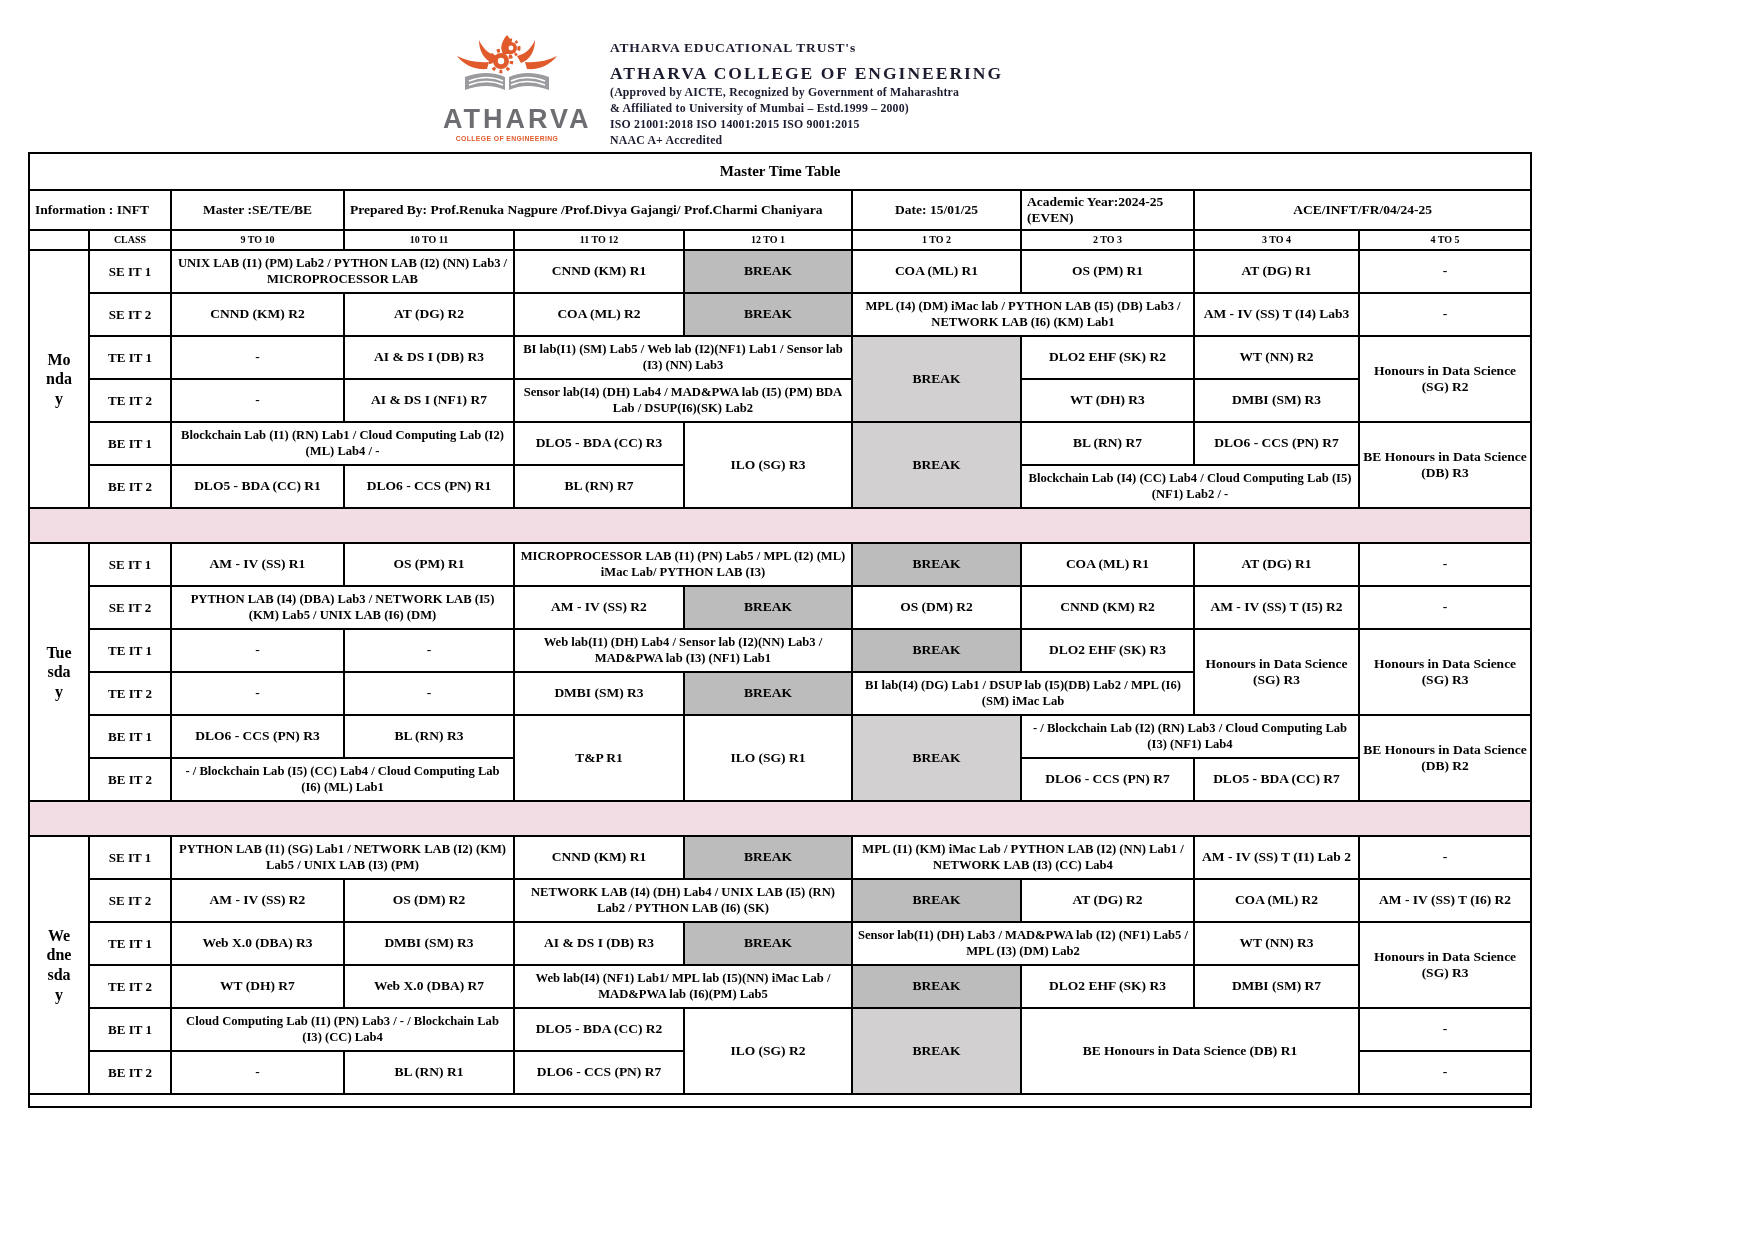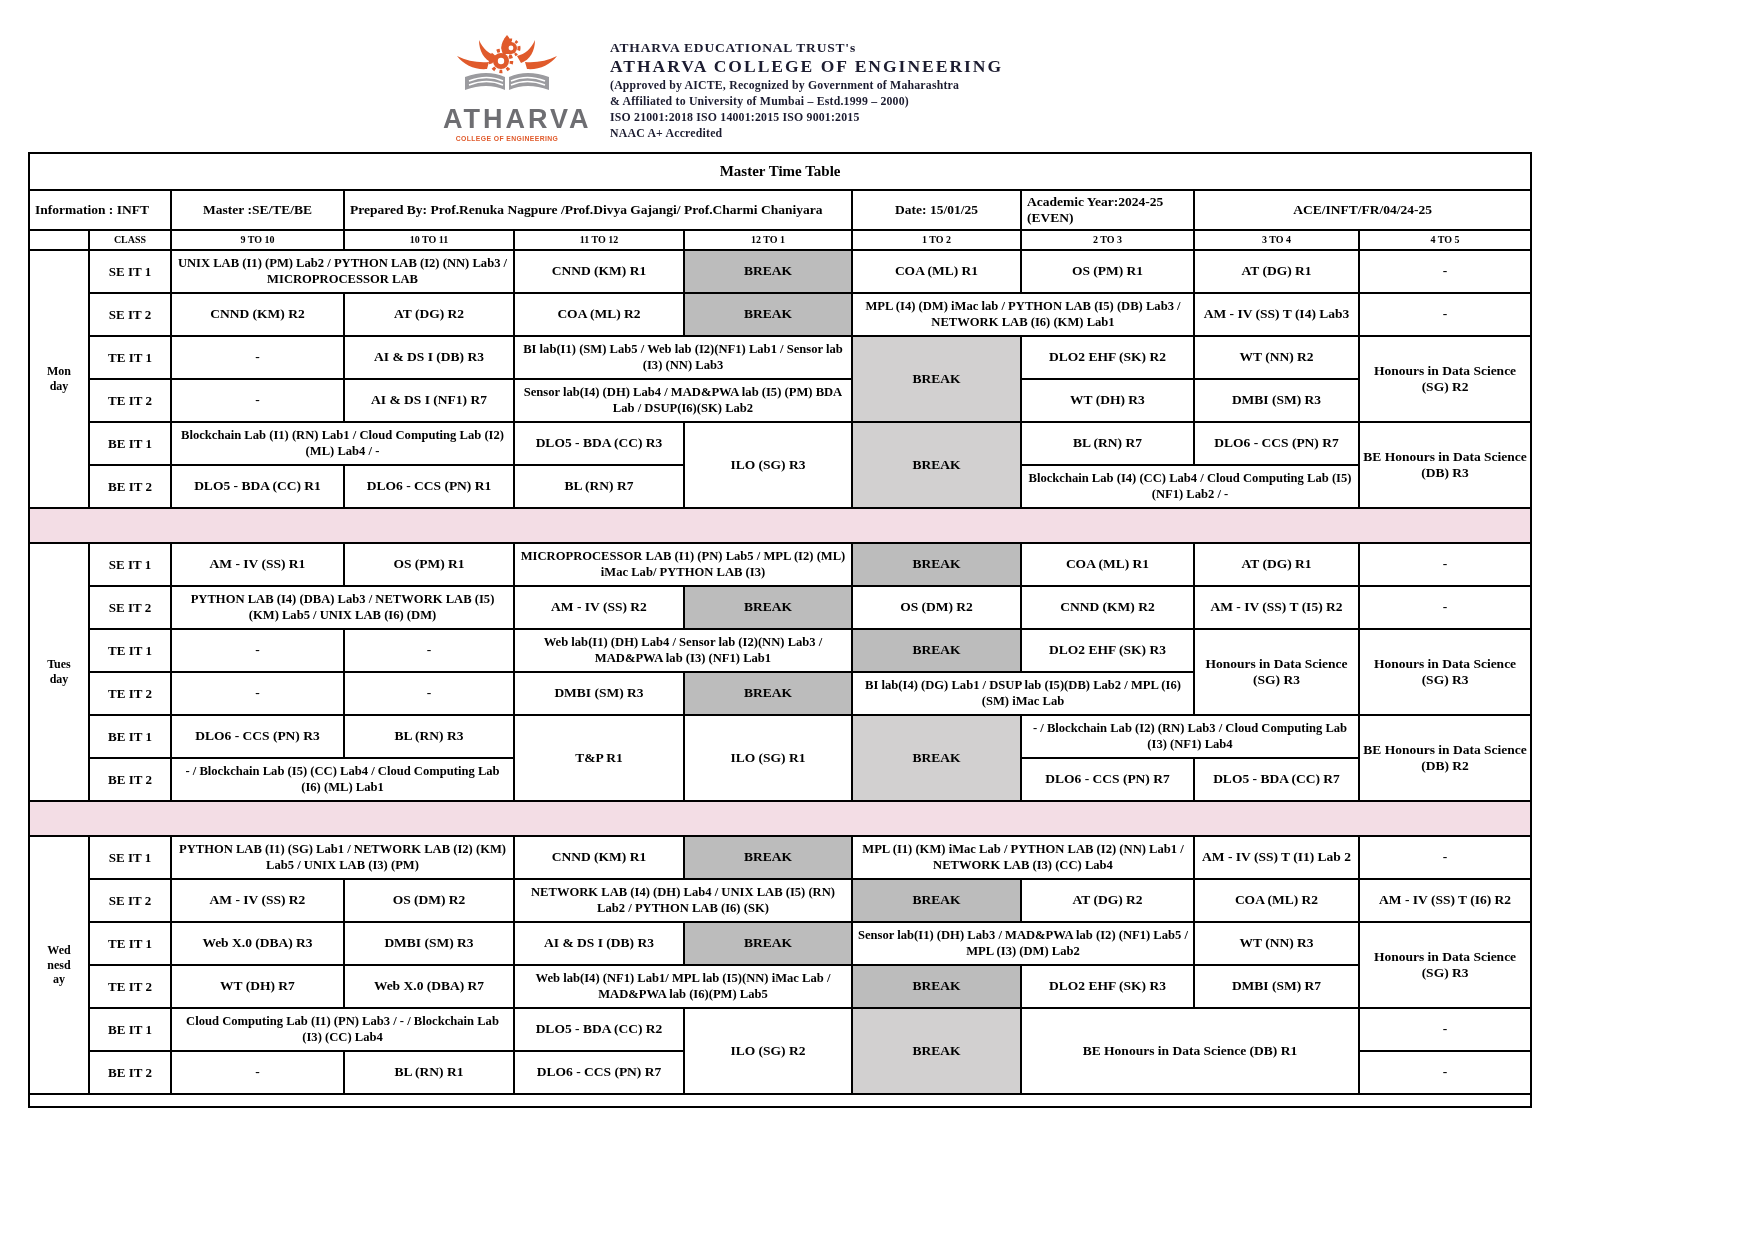--- a/index.html
+++ b/index.html
@@ -11,35 +11,35 @@
   .page { position:absolute; inset:0; }
 
   
   .logo { position:absolute; left:443px; top:34px; width:128px; text-align:center; }
   .logo svg { display:block; margin:0 auto; }
   .logo-name { font-family:"Liberation Sans","DejaVu Sans",sans-serif; font-weight:bold; font-size:27px; color:#6e6e72; letter-spacing:3px; line-height:1; margin-top:12px; }
   .logo-sub  { font-family:"Liberation Sans","DejaVu Sans",sans-serif; font-weight:bold; font-size:6.8px; color:var(--orange); letter-spacing:0.4px; margin-top:2px; }
 
   .head-text { position:absolute; left:610px; top:40px; width:486px; font-weight:bold; color:var(--ink); }
   .h-trust   { font-size:13.5px; letter-spacing:0.8px; }
-  .h-college { font-size:17.5px; letter-spacing:2px; margin-top:0; }
+  .h-college { font-size:17.5px; letter-spacing:2px; margin-top:7px; }
   .h-line    { font-size:11.8px; margin-top:1px; letter-spacing:0.2px; }
   .h-dept    { position:absolute; left:520px; top:125px; width:600px; text-align:center; font-size:15.5px; font-weight:bold; color:var(--ink); letter-spacing:1px; word-spacing:6px; }
 
   
   table.tt { position:absolute; left:28px; top:152px; width:1502px; border-collapse:collapse; table-layout:fixed; }
   .tt td { border:2px solid #000; font-weight:bold; text-align:center; vertical-align:middle; padding:1px 3px; font-size:13.5px; line-height:1.22; overflow:hidden; }
 
   tr.title-row td { height:37px; font-size:15px; padding:0 2px; }
   tr.info-row  td { height:40px; font-size:13.5px; }
   tr.info-row  td.left { text-align:left; padding-left:5px; }
   tr.cols-row  td { height:20px; font-size:10px; padding:0 2px; }
 
   tr.class-row    { height:43px; }
-  td.day  { font-size:12px; padding:16px; overflow-wrap:anywhere; }
+  td.day  { font-size:16px; padding:16px; overflow-wrap:anywhere; }
   td.cls  { font-size:13px; }
   td.cell.long { font-size:12.6px; }
   td.break  { background:var(--break-a); }
   td.break2 { background:var(--break-b); }
 
   tr.sep td      { background:var(--pink); height:35px; border:2px solid #000; }
   tr.sep.thin td { background:#ffffff; height:13px; }
 </style>
 </head>
 <body>

